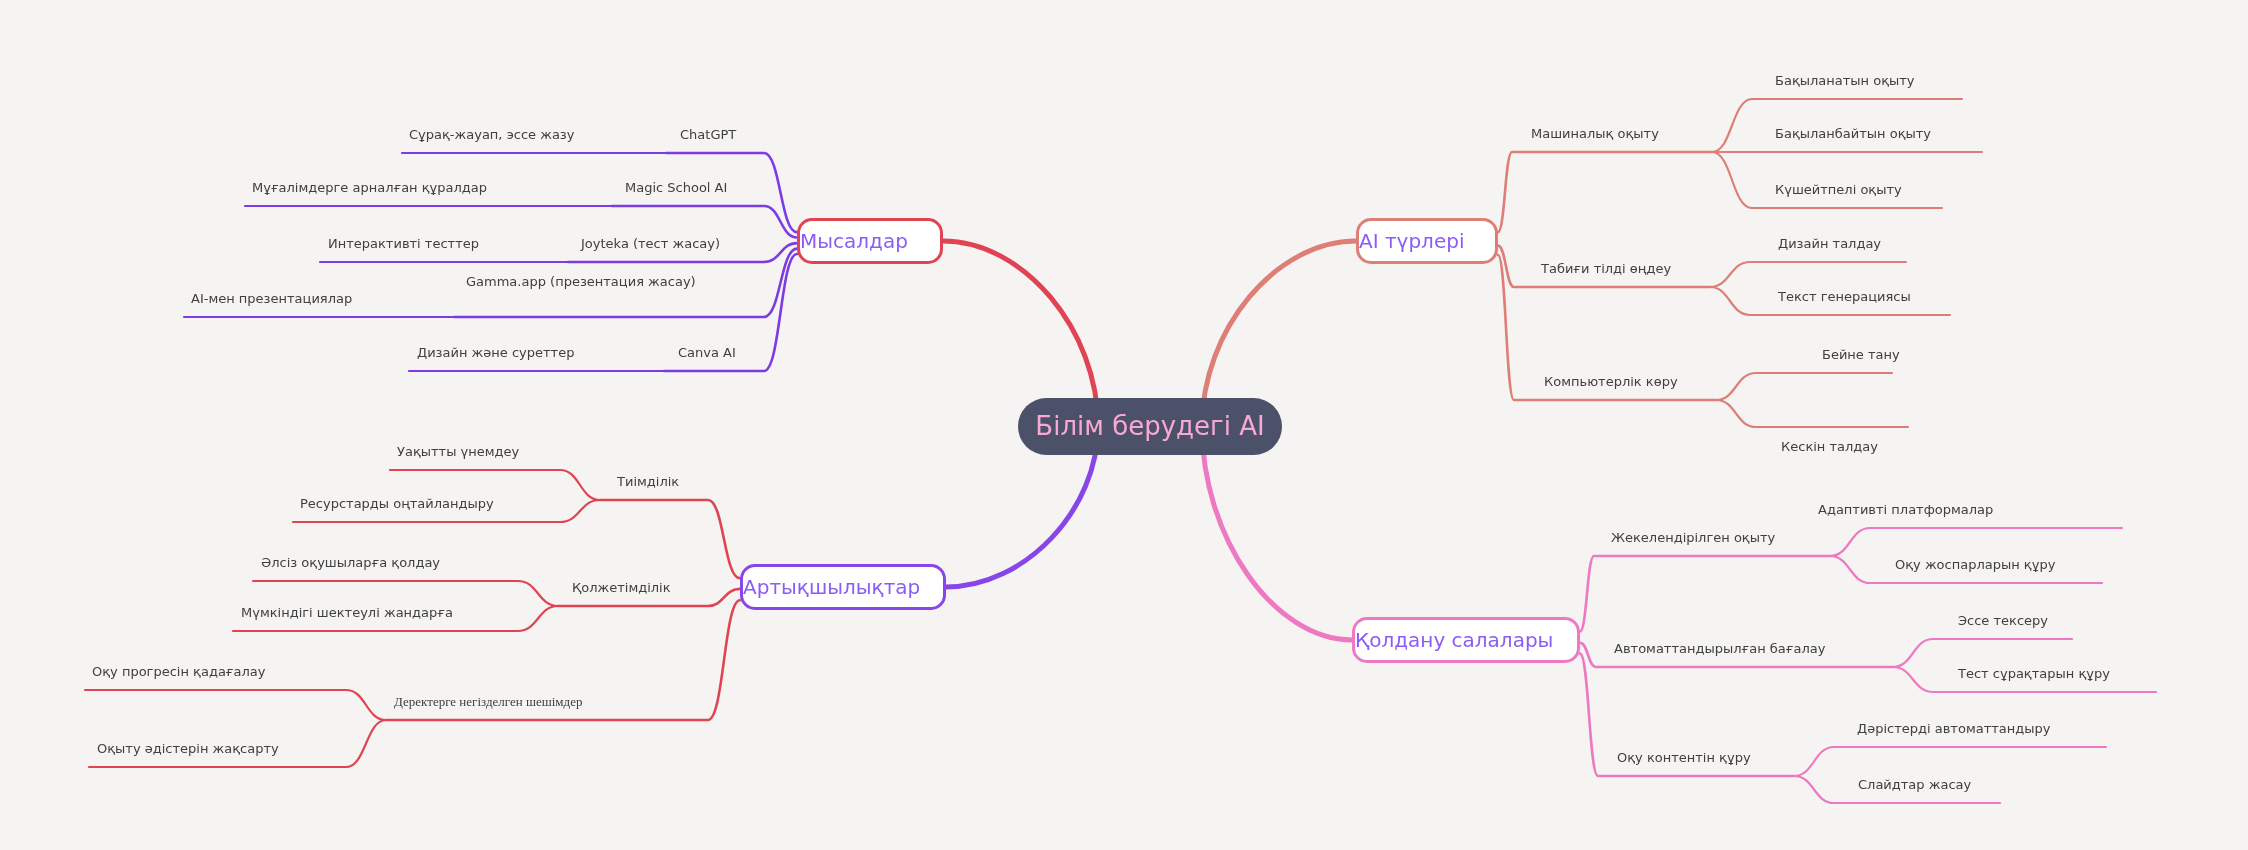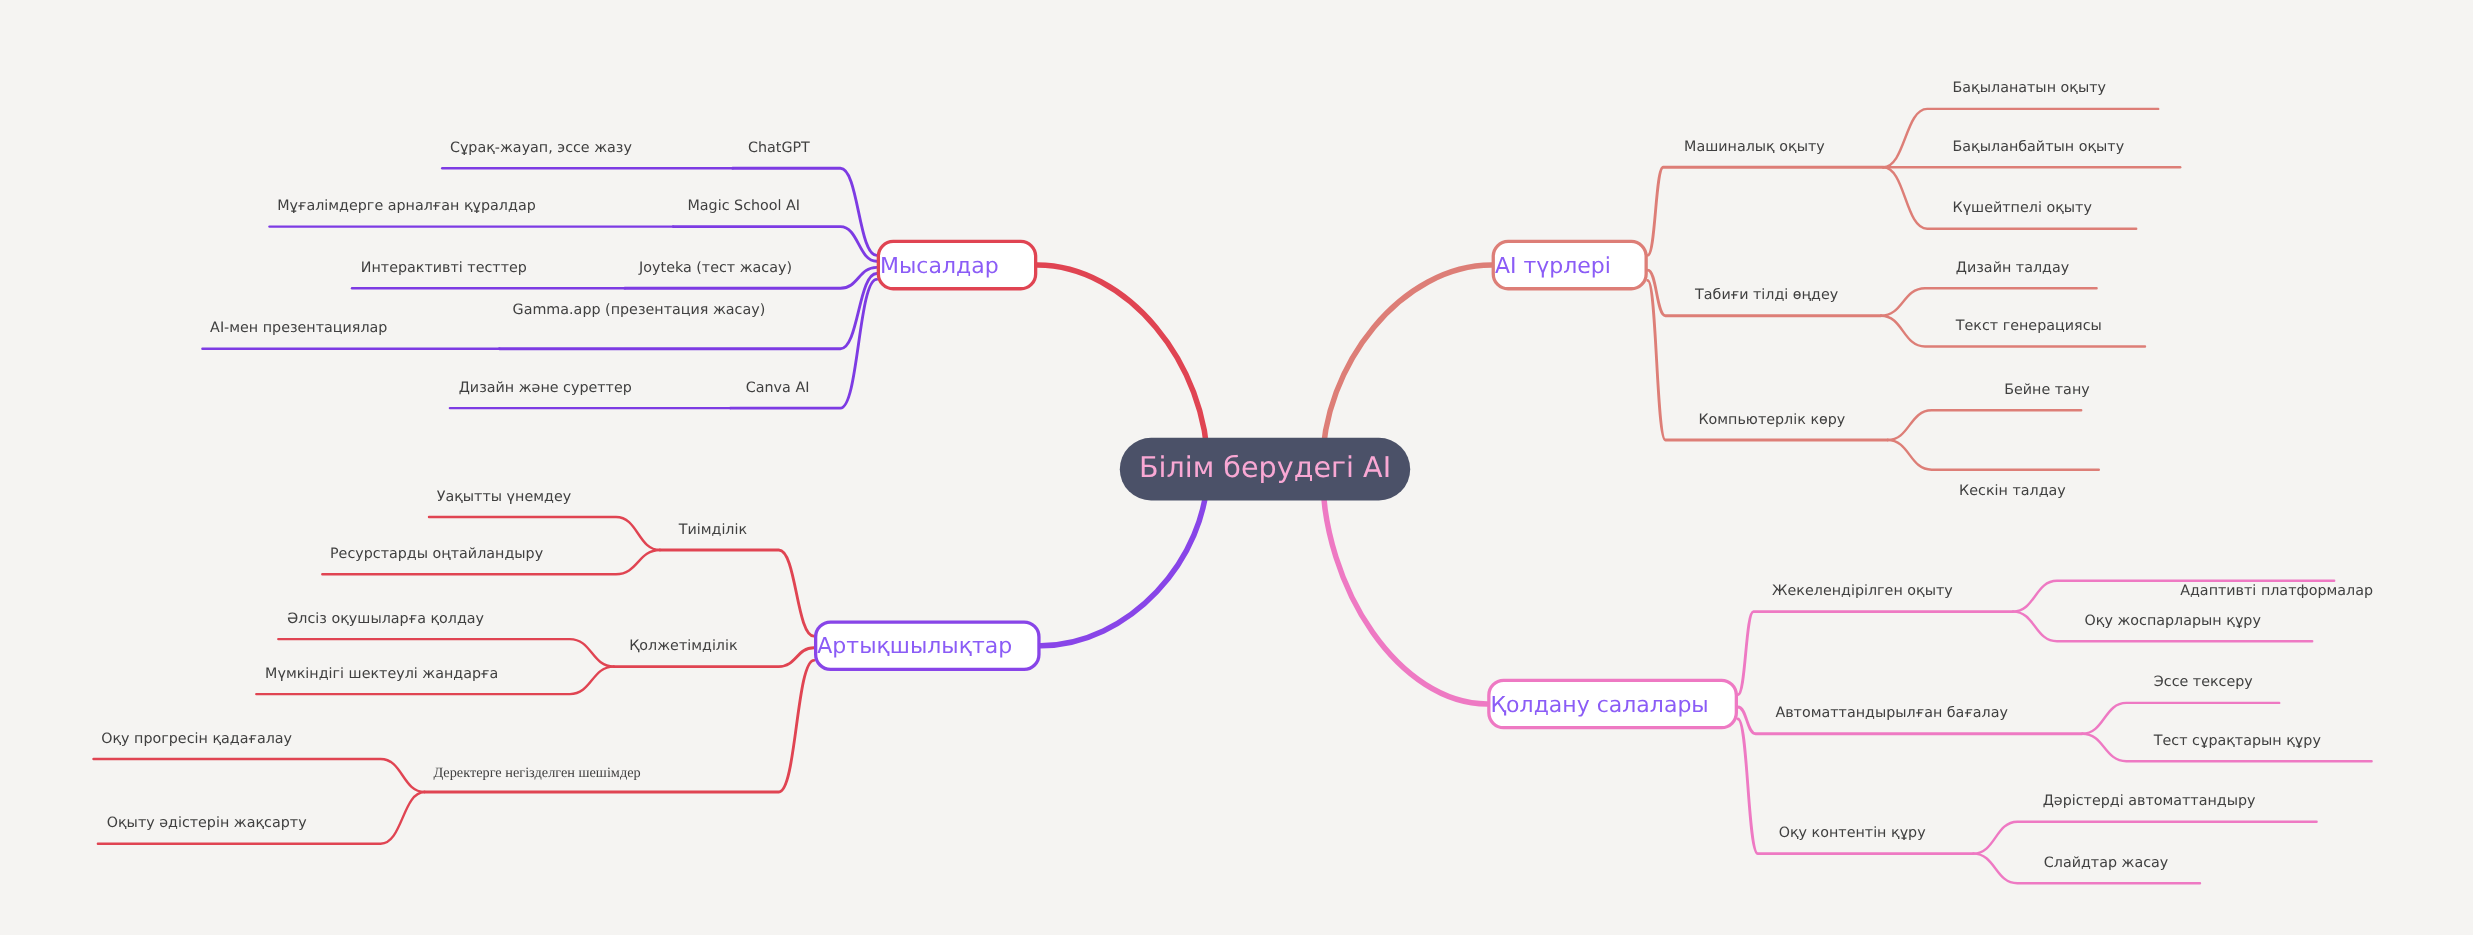--- a/index.html
+++ b/index.html
@@ -96,21 +96,21 @@
     <div class="lbl" style="left: 1541px; top: 255px;">Табиғи тілді өңдеу</div>
     <div class="lbl" style="left: 1778px; top: 230px;">Дизайн талдау</div>
     <div class="lbl" style="left: 1778px; top: 283px;">Текст генерациясы</div>
     <div class="lbl" style="left: 1544px; top: 368px;">Компьютерлік көру</div>
     <div class="lbl" style="left: 1781px; top: 341px; margin-left: 41px;">Бейне тану</div>
     <div class="lbl" style="left: 1781px; top: 414px; margin-top: 19px;">Кескін талдау</div>
     <div class="bnode" style="left: 1356px; top: 218px; width: 142px; height: 46px; border-color: rgb(221, 126, 119);">
       <span>AI түрлері</span>
     </div>
     <div class="lbl" style="left: 1611px; top: 524px;">Жекелендірілген оқыту</div>
-    <div class="lbl" style="left: 1982px; top: 496px; margin-top: 28px;">Адаптивті платформалар</div>
+    <div class="lbl" style="left: 1818px; top: 496px;">Адаптивті платформалар</div>
     <div class="lbl" style="left: 1895px; top: 551px;">Оқу жоспарларын құру</div>
     <div class="lbl" style="left: 1614px; top: 635px;">Автоматтандырылған бағалау</div>
     <div class="lbl" style="left: 1958px; top: 607px;">Эссе тексеру</div>
     <div class="lbl" style="left: 1958px; top: 660px;">Тест сұрақтарын құру</div>
     <div class="lbl" style="left: 1617px; top: 744px;">Оқу контентін құру</div>
     <div class="lbl" style="left: 1857px; top: 715px;">Дәрістерді автоматтандыру</div>
     <div class="lbl" style="left: 1858px; top: 771px;">Слайдтар жасау</div>
     <div class="bnode" style="left: 1352px; top: 617px; width: 228px; height: 46px; border-color: rgb(238, 121, 195);">
       <span>Қолдану салалары</span>
     </div>

